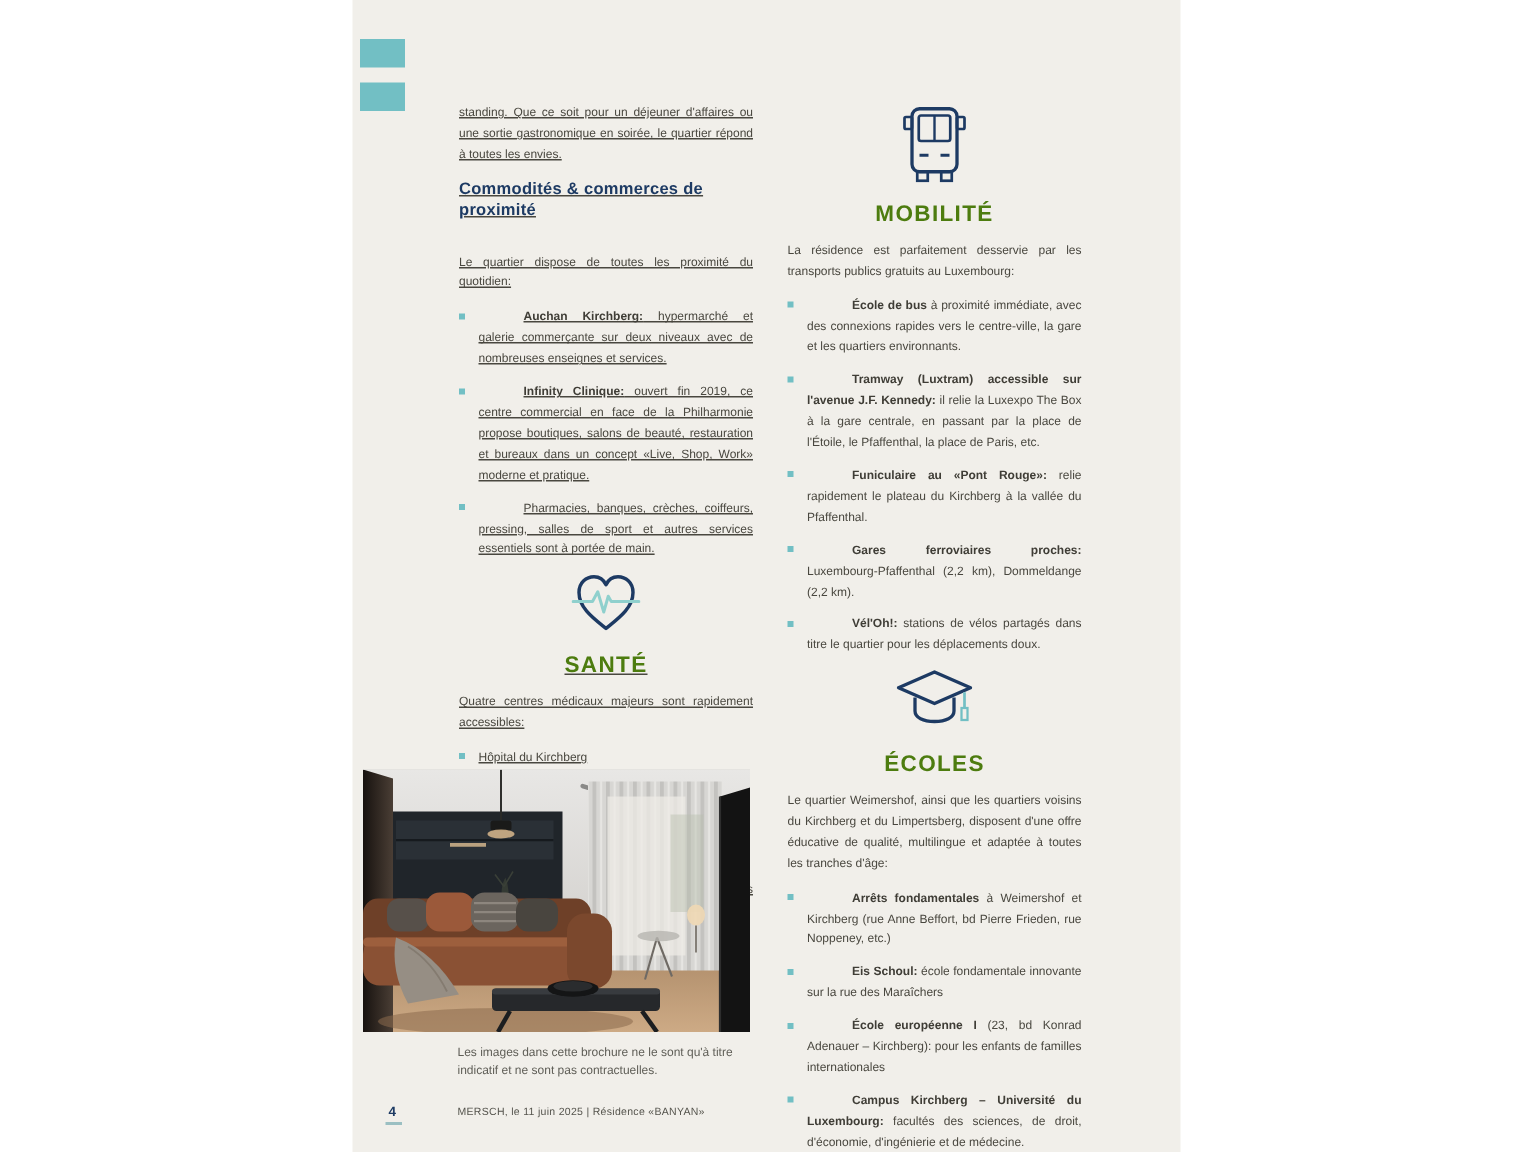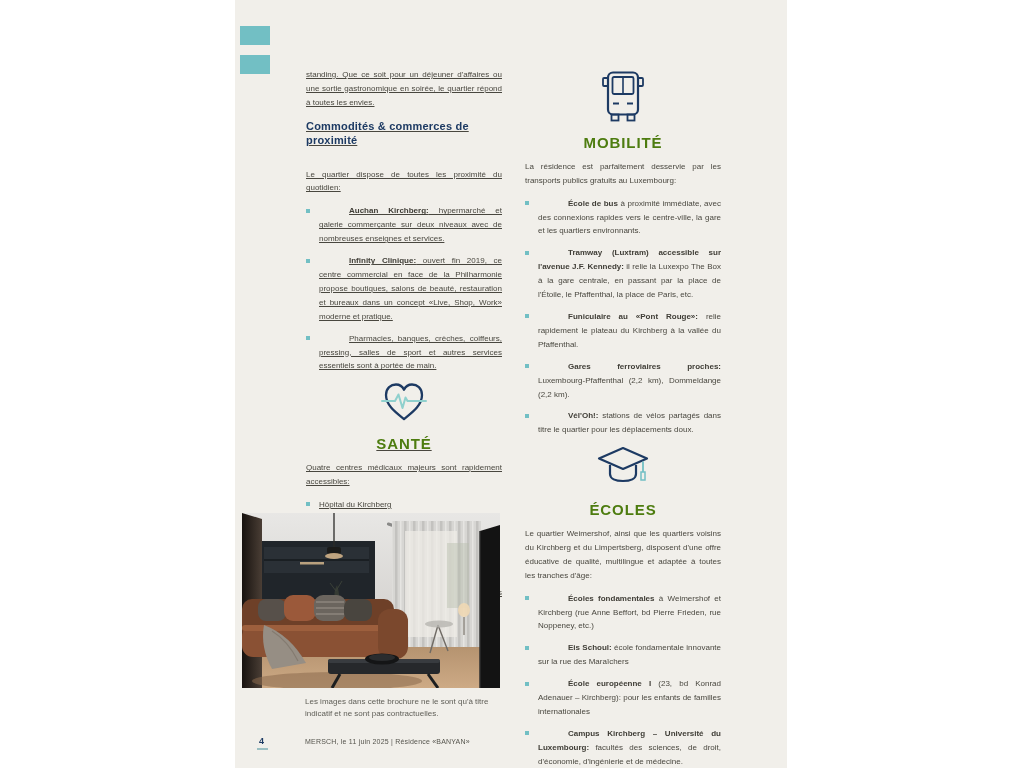--- a/index.html
+++ b/index.html
@@ -94,21 +94,21 @@
       <svg width="54" height="46" viewBox="0 0 54 46">
         <path d="M14 20 L14 29 C14 33.5 19.5 36 27 36 C34.5 36 40 33.5 40 29 L40 20" fill="none" stroke="#1d3a63" stroke-width="2.2"></path>
         <polygon points="27,3 51,13.5 27,24 3,13.5" fill="#f1efea" stroke="#1d3a63" stroke-width="2.2" stroke-linejoin="round"></polygon>
         <line x1="47" y1="16.5" x2="47" y2="27" stroke="#72bfc4" stroke-width="1.8"></line>
         <rect x="45" y="27" width="4" height="8" fill="none" stroke="#72bfc4" stroke-width="1.5"></rect>
       </svg>
     </div>
     <div class="sec-title">ÉCOLES</div>
     <p>Le quartier Weimershof, ainsi que les quartiers voisins du Kirchberg et du Limpertsberg, disposent d'une offre éducative de qualité, multilingue et adaptée à toutes les tranches d'âge:</p>
     <ul>
-      <li><span class="bullet-marker"></span><span class="b">Écoles fondamentales</span><span> à Weimershof et Kirchberg (rue Anne Beffort, bd Pierre Frieden, rue Noppeney, etc.)</span></li>
+      <li><span class="bullet-marker"></span><span class="b">Arrêts fondamentales</span><span> à Weimershof et Kirchberg (rue Anne Beffort, bd Pierre Frieden, rue Noppeney, etc.)</span></li>
       <li><span class="bullet-marker"></span><span class="b">Eis Schoul:</span><span> école fondamentale innovante sur la rue des Maraîchers</span></li>
       <li><span class="bullet-marker"></span><span class="b">École européenne I</span><span> (23, bd Konrad Adenauer – Kirchberg): pour les enfants de familles internationales</span></li>
       <li><span class="bullet-marker"></span><span class="b">Campus Kirchberg – Université du Luxembourg:</span><span> facultés des sciences, de droit, d'économie, d'ingénierie et de médecine.</span></li>
 
     </ul>
   </div>
 
   <div class="photo">
     <svg width="258" height="175" viewBox="0 0 258 175">
       <defs>

